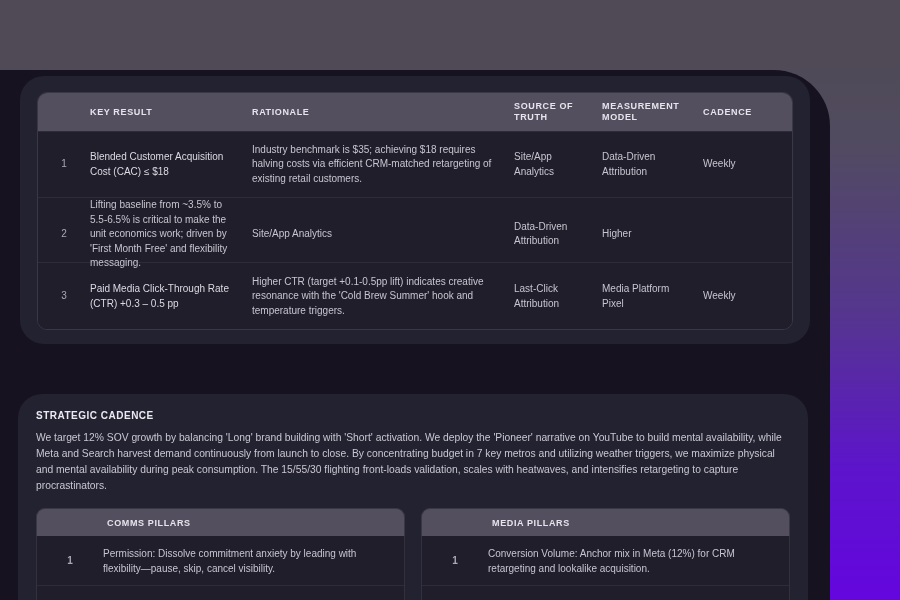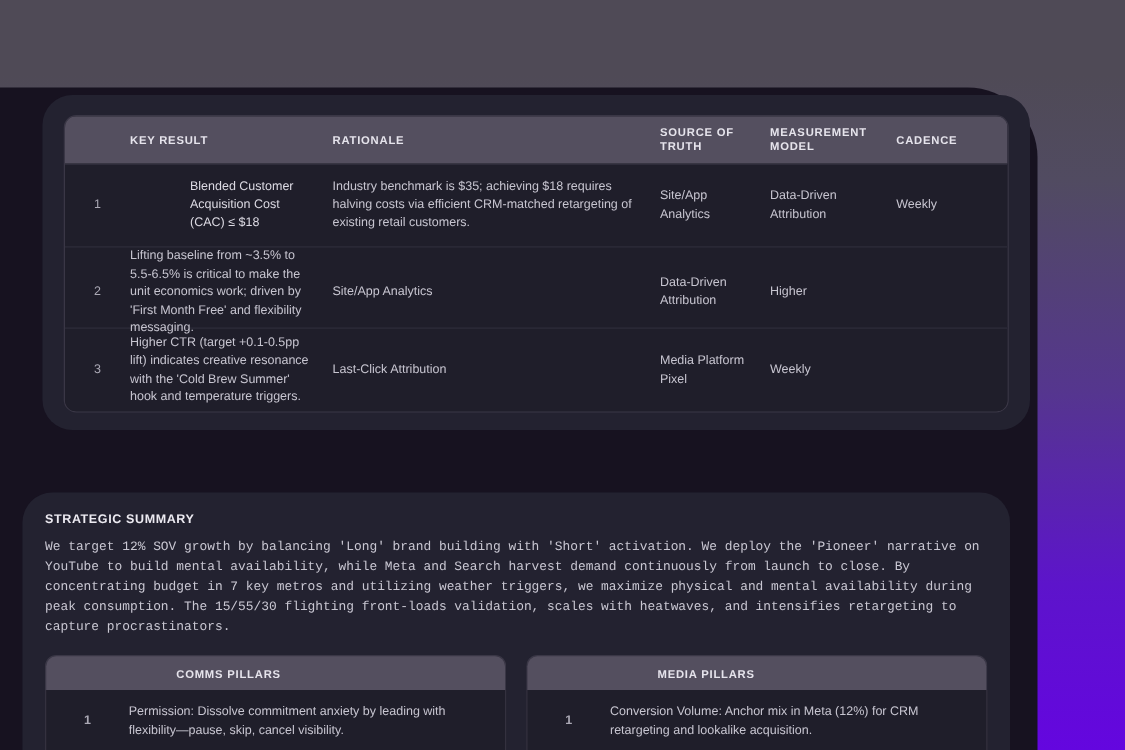--- a/index.html
+++ b/index.html
@@ -6,53 +6,53 @@
   html,body { width:900px; height:600px; }
   body { font-family:"Liberation Sans","DejaVu Sans",sans-serif; }
 
   .stage { position:relative; width:900px; height:600px; overflow:hidden;
     background:linear-gradient(180deg,#4f4a56 0%,#4f4a56 10%,#514b61 24%,#55368e 52%,#5d14cb 78%,#6406df 100%); }
 
   .outer-panel { position:absolute; left:-60px; top:70px; width:890px; height:580px;
     background:#171220; border-radius:0 56px 0 0; }
 
   .card { position:absolute; background:#232230; border-radius:24px; }
-  .card-okr { left:34px; top:76px; width:790px; height:268px; }
+  .card-okr { left:20px; top:76px; width:790px; height:268px; }
   .card-strategy { left:18px; top:394px; width:790px; height:250px; padding:16px 18px 0 18px; }
 
   
   .okr-table { margin:16px 17px 0 17px; width:756px; height:238px;
     border:1px solid #3a3746; border-radius:10px; overflow:hidden; background:#1f1e2a; }
   .okr-head { display:grid; grid-template-columns:52px 162px 262px 88px 101px 1fr;
     background:#544f5f; height:38px; align-items:center; }
   .okr-head .hcell { font-size:9px; font-weight:bold; letter-spacing:.07em; color:#e6e4ec;
     text-transform:uppercase; line-height:11px; padding-right:14px; }
   .okr-row { display:grid; grid-template-columns:52px 162px 262px 88px 101px 1fr;
     align-items:center; border-top:1px solid #2e2c3a; background:#1f1e2a; }
   .okr-row:first-child { border-top:none; }
   .okr-row.r1 { height:66px; } .okr-row.r2 { height:65px; } .okr-row.r3 { height:68px; }
   .cell { font-size:10px; line-height:14.5px; color:#c7c5d0; padding-right:14px; }
   .cell.num { text-align:center; padding-right:0; color:#aaa8b4; }
-  .cell.kr { color:#dcdae3;margin-left:48px; }
+  .cell.kr { color:#dcdae3; }
 
   
   .section-heading { position:absolute; left:20px; top:368px; height:24px;
     display:flex; align-items:flex-end; gap:8px;margin-top:41px; }
   .section-heading .hd-text { font-size:14.5px; font-weight:800; color:#f3f2f6;
     letter-spacing:.02em; transform:scaleX(.9); transform-origin:left center; white-space:nowrap; }
 
   
   .summary-label { font-size:10px; font-weight:bold; letter-spacing:.05em; color:#eceaf1; }
-  .summary-text { margin-top:9px; font-size:10.3px; line-height:16px; color:#c9c7d2; width:754px;font-family:Liberation Mono, monospace; }
+  .summary-text { margin-top:9px; font-size:10.3px; line-height:16px; color:#c9c7d2; width:754px; }
   .pillars { display:flex; gap:16px; margin-top:14px; }
   .pillar { width:369px; }
   .pillar-header { height:28px; background:#544f5f; border:1px solid #3a3746; border-bottom:none;
     border-radius:9px 9px 0 0; display:flex; align-items:center; }
   .pillar-header span { font-size:9px; font-weight:bold; letter-spacing:.07em; color:#e6e4ec;
-    text-transform:uppercase; padding-left:104px; }
+    text-transform:uppercase; padding-left:70px; }
   .pillar-rows { background:#1f1e2a; border:1px solid #34313f; border-top:none; }
   .pillar-row { display:flex; align-items:center; min-height:49px; padding:8px 14px 8px 0; }
   .pillar-row .pnum { flex:0 0 66px; text-align:center; font-size:10px; font-weight:600; color:#aaa8b4; }
   .pillar-row .ptext { font-size:10px; line-height:15px; color:#c7c5d0; }
   .pillar-row-partial { border-top:1px solid #2e2c3a; height:45px; }
 </style>
 </head>
 <body>
 
 <div class="stage">
@@ -81,41 +81,42 @@
       <div class="okr-row r2">
         <div class="cell num">2</div>
         <div class="cell">Lifting baseline from ~3.5% to 5.5-6.5% is critical to make the unit economics work; driven by 'First Month Free' and flexibility messaging.</div>
         <div class="cell">Site/App Analytics</div>
         <div class="cell">Data-Driven Attribution</div>
         <div class="cell">Higher</div>
       </div>
 
       <div class="okr-row r3">
         <div class="cell num">3</div>
+        <div class="cell kr">Paid Media Click-Through Rate (CTR) +0.3 – 0.5 pp</div>
         <div class="cell">Higher CTR (target +0.1-0.5pp lift) indicates creative resonance with the 'Cold Brew Summer' hook and temperature triggers.</div>
         <div class="cell">Last-Click Attribution</div>
         <div class="cell">Media Platform Pixel</div>
         <div class="cell">Weekly</div>
       </div>
     </div>
   </div>
 
   <div class="section-heading">
     <span style="display:flex;">
       <svg width="13" height="17" viewBox="0 0 14 18" fill="none" stroke="#3fc9d6" stroke-width="1.4" stroke-linecap="round">
         <circle cx="7" cy="6" r="4.4"></circle>
         <path d="M5.3 12.6h3.4"></path>
         <path d="M5.8 15h2.4"></path>
       </svg>
     </span>
     <span class="hd-text">STRATEGY PILLARS</span>
   </div>
 
   <div class="card card-strategy">
-    <div class="summary-label">STRATEGIC SUMMARY</div>
+    <div class="summary-label">STRATEGIC CADENCE</div>
     <div class="summary-text">We target 12% SOV growth by balancing 'Long' brand building with 'Short' activation. We deploy the 'Pioneer' narrative on YouTube to build mental availability, while Meta and Search harvest demand continuously from launch to close. By concentrating budget in 7 key metros and utilizing weather triggers, we maximize physical and mental availability during peak consumption. The 15/55/30 flighting front-loads validation, scales with heatwaves, and intensifies retargeting to capture procrastinators.</div>
 
     <div class="pillars">
       <div class="pillar">
         <div class="pillar-header">
           <span>COMMS PILLARS</span>
         </div>
         <div class="pillar-rows">
           <div class="pillar-row">
             <div class="pnum">1</div>

